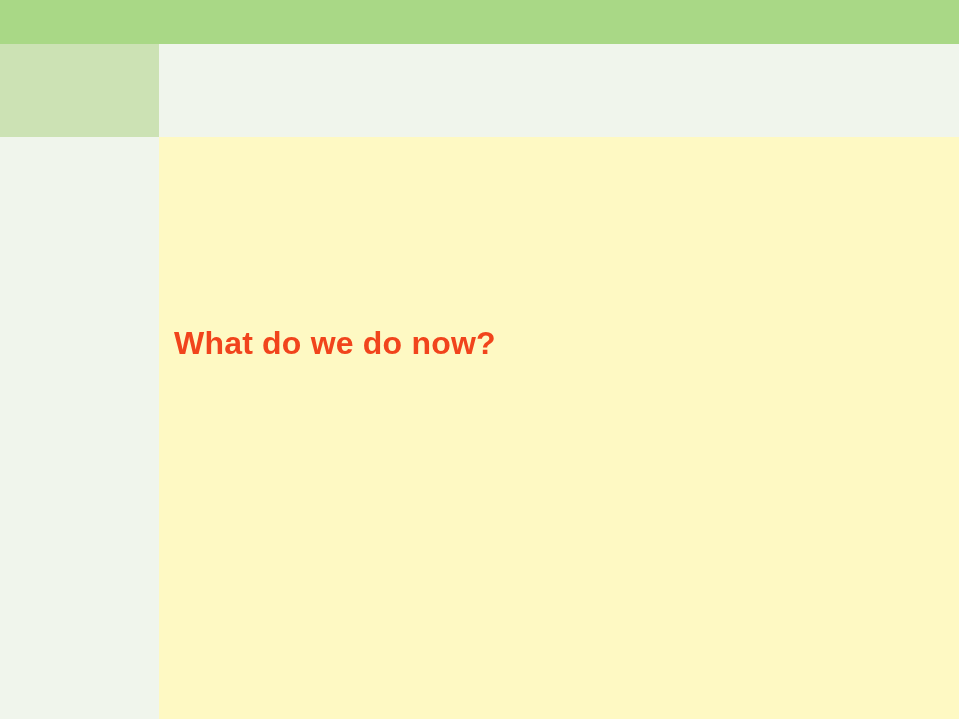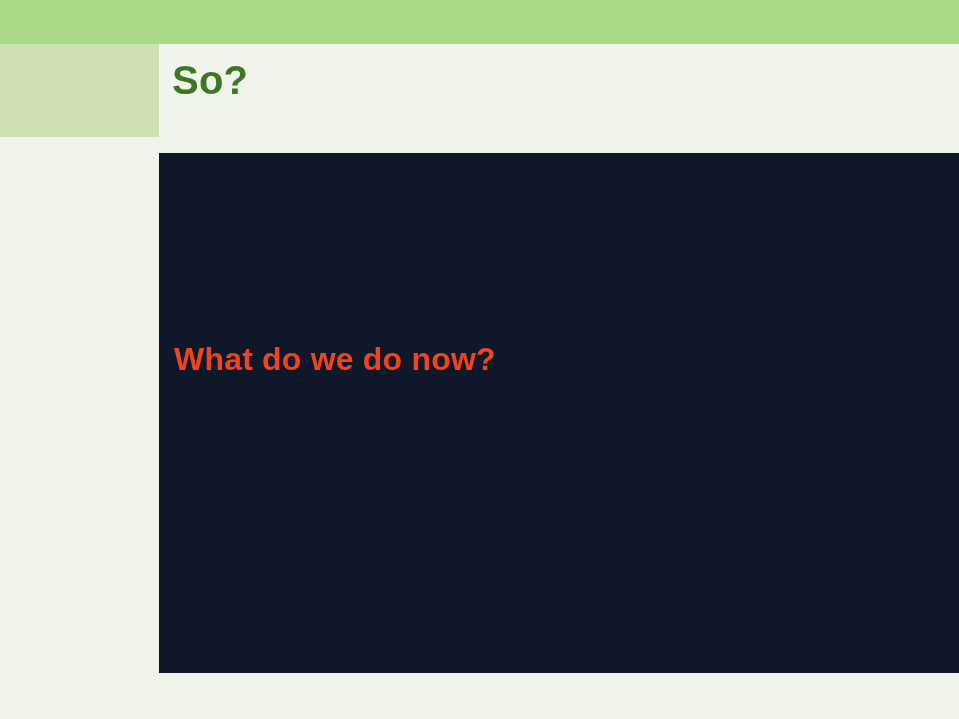--- a/index.html
+++ b/index.html
@@ -82,24 +82,24 @@
     position: absolute;
     left: 0;
     top: 0;
     width: 159px;
     height: 582px;
     background: #f0f5ec;
   }
   .content-panel {
     position: absolute;
     left: 159px;
-    top: 16px;
+    top: 0;
     width: 800px;
-    height: 520px;
-    background: #0f172a;
+    height: 582px;
+    background: #fef9c3;
   }
   .body-text {
     position: absolute;
     left: 15px;
     top: 186px;
     margin: 0;
     font-family: "Liberation Sans", sans-serif;
     font-size: 32px;
     font-weight: bold;
     line-height: 40px;
@@ -110,23 +110,20 @@
 </style>
 </head>
 <body>
 
 <div class="slide">
 
   <div class="top-band"></div>
 
   <div class="title-row">
     <div class="title-row-left"></div>
-    <div class="title-row-right">
-      <h1 class="slide-title">So?</h1>
-    </div>
   </div>
 
   <div class="body-row">
     <div class="body-row-left"></div>
     <div class="content-panel">
       <p class="body-text">What do we do now?</p>
     </div>
   </div>
 
 </div>

